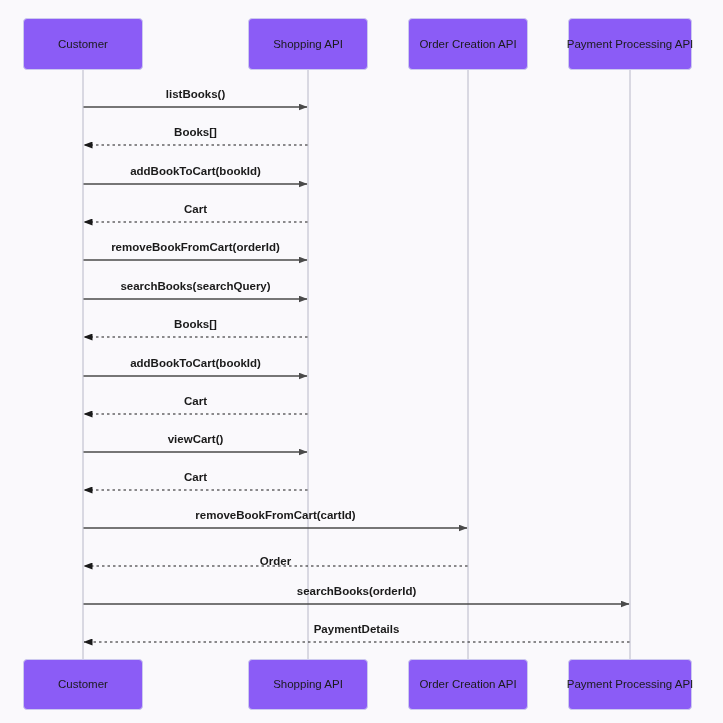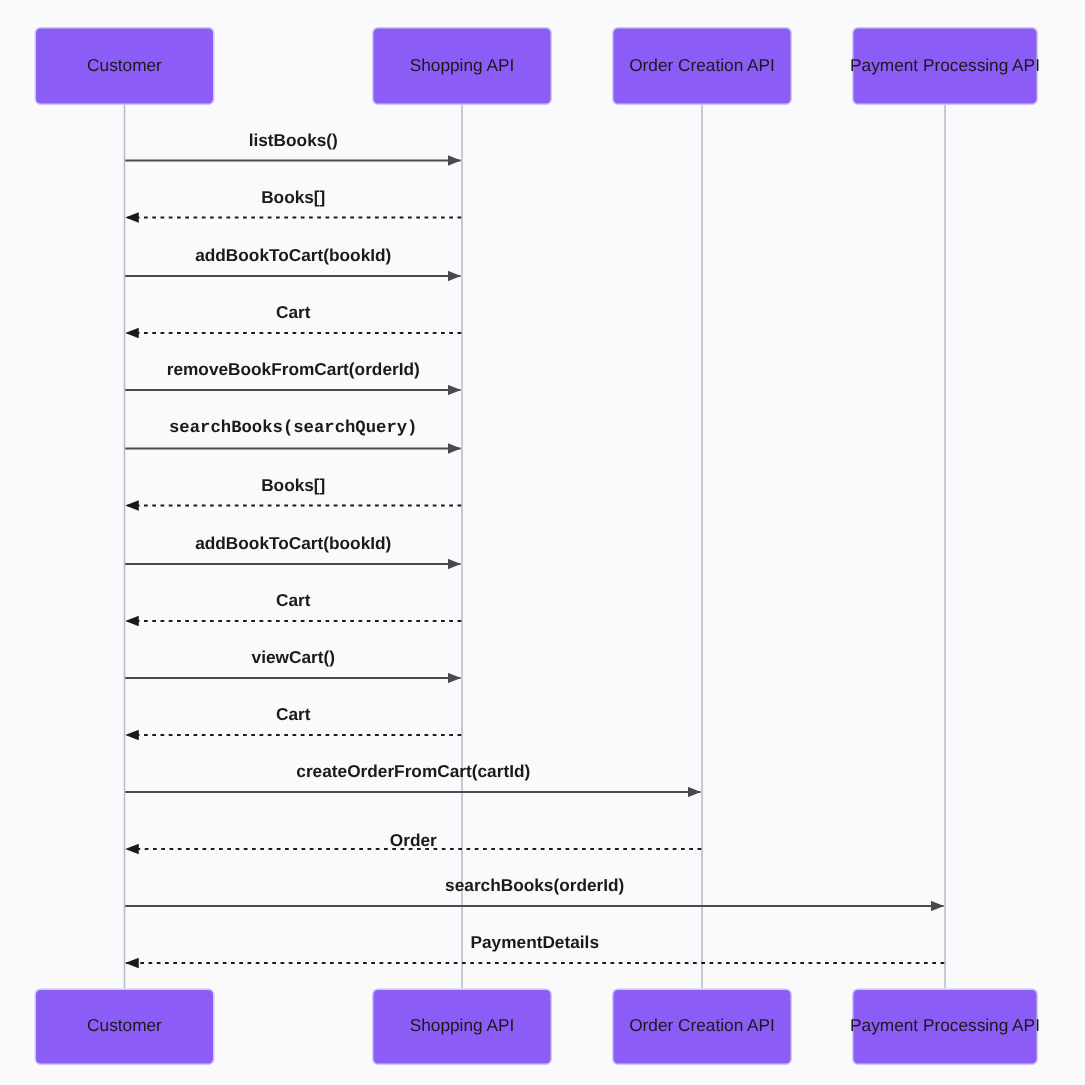--- a/index.html
+++ b/index.html
@@ -118,24 +118,24 @@
       <div class="participant-box" style="left: 568px; top: 659px; width: 124px; height: 51px;">
         <span>Payment Processing API</span>
       </div>
     </div>
   <div id="labels">
       <div class="msg-label" style="left: 195.5px; top: 100px;">listBooks()</div>
       <div class="msg-label" style="left: 195.5px; top: 138px;">Books[]</div>
       <div class="msg-label" style="left: 195.5px; top: 177px;">addBookToCart(bookId)</div>
       <div class="msg-label" style="left: 195.5px; top: 215px;">Cart</div>
       <div class="msg-label" style="left: 195.5px; top: 253px;">removeBookFromCart(orderId)</div>
-      <div class="msg-label" style="left: 195.5px; top: 292px; font-family: Liberation Mono, monospace;">searchBooks(searchQuery)</div>
+      <div class="msg-label" style="left: 195.5px; top: 292px;">searchBooks(searchQuery)</div>
       <div class="msg-label" style="left: 195.5px; top: 330px;">Books[]</div>
       <div class="msg-label" style="left: 195.5px; top: 369px;">addBookToCart(bookId)</div>
       <div class="msg-label" style="left: 195.5px; top: 407px;">Cart</div>
       <div class="msg-label" style="left: 195.5px; top: 445px;">viewCart()</div>
       <div class="msg-label" style="left: 195.5px; top: 483px;">Cart</div>
-      <div class="msg-label" style="left: 275.5px; top: 521px;">createOrderFromCart(cartId)</div>
+      <div class="msg-label" style="left: 275.5px; top: 521px;">removeBookFromCart(cartId)</div>
       <div class="msg-label" style="left: 275.5px; top: 567px;">Order</div>
       <div class="msg-label" style="left: 356.5px; top: 597px;">searchBooks(orderId)</div>
       <div class="msg-label" style="left: 356.5px; top: 635px;">PaymentDetails</div>
     </div>
 </div>
 
 </body></html>

